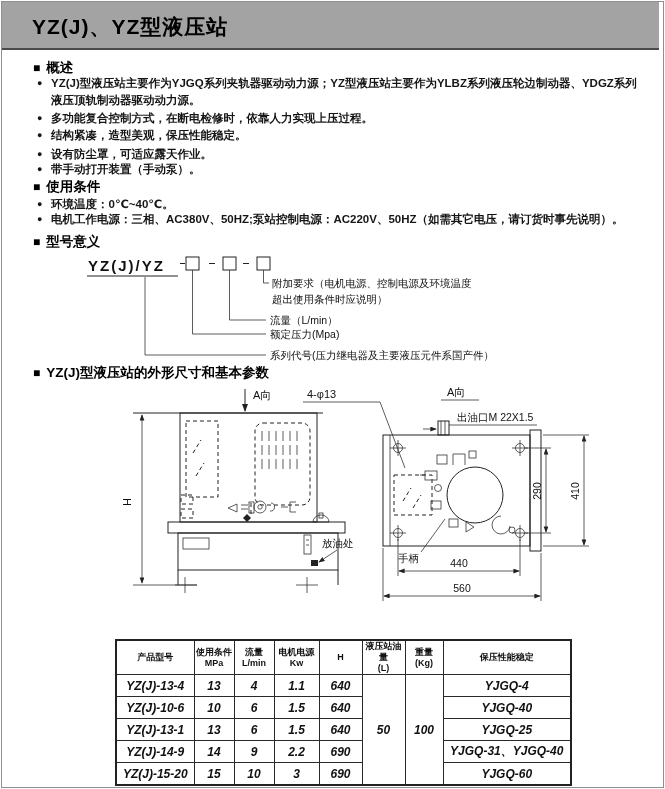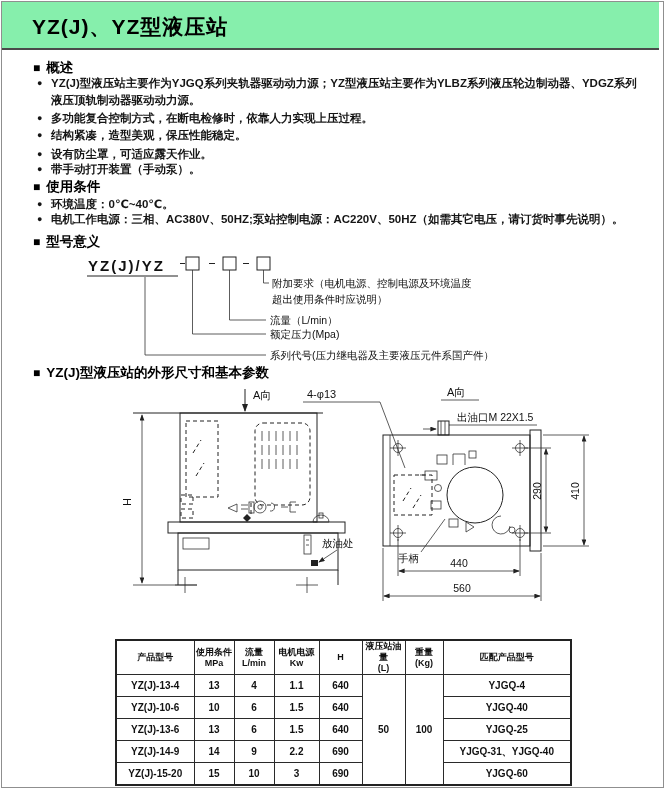--- a/index.html
+++ b/index.html
@@ -4,21 +4,21 @@
 <style>
   html,body{margin:0;padding:0;}
   body{
     width:665px;height:789px;position:relative;background:#ffffff;
     font-family:"Liberation Sans","DejaVu Sans",sans-serif;color:#111;
     overflow:hidden;
   }
   .page-border{position:absolute;inset:1px;border:1px solid #8f8f8f;pointer-events:none;}
   .header-band{
     position:absolute;top:2px;left:2px;right:6px;height:46px;
-    background:#86efac;border-bottom:2px solid #4a4a4a;
+    background:#a3a3a3;border-bottom:2px solid #4a4a4a;
   }
   .page-title{
     position:absolute;left:30px;top:11px;font-size:21px;font-weight:bold;
     letter-spacing:1px;color:#000;
   }
   .sec-heading{
     position:absolute;left:33px;display:flex;align-items:center;gap:6px;
     font-size:13.5px;font-weight:bold;color:#000;white-space:nowrap;
   }
   .sec-heading .sq{font-size:12px;line-height:1;}
@@ -34,21 +34,21 @@
   .cad-dash{stroke:#222;fill:none;stroke-width:1;stroke-dasharray:4 3;}
   .spec-table{
     position:absolute;left:115px;top:639px;width:455px;border-collapse:collapse;
     table-layout:fixed;border:2px solid #222;
   }
   .spec-table th,.spec-table td{
     border:1px solid #2a2a2a;text-align:center;vertical-align:middle;
     padding:0;font-weight:bold;color:#111;
   }
   .spec-table th{font-size:9px;line-height:11px;height:26px;}
-  .spec-table td{font-size:10px;height:21px;}
+  .spec-table td{font-size:12px;height:21px;font-style:italic;}
 </style>
 </head>
 <body>
 
 <div class="page-border"></div>
 
 <div class="header-band">
   <div class="page-title">YZ(J)、YZ型液压站</div>
 </div>
 
@@ -323,21 +323,21 @@
         </th>
       <th>
           <div>液压站油量</div>
           <div>(L)</div>
         </th>
       <th>
           <div>重量</div>
           <div>(Kg)</div>
         </th>
       <th>
-          <div>匹配产品型号</div>
+          <div>保压性能稳定</div>
           <div></div>
         </th>
     </tr>
   </thead>
   <tbody>
     <tr>
       <td>YZ(J)-13-4</td>
       <td>13</td>
       <td>4</td>
       <td>1.1</td>
@@ -348,21 +348,21 @@
     </tr>
     <tr>
       <td>YZ(J)-10-6</td>
       <td>10</td>
       <td>6</td>
       <td>1.5</td>
       <td>640</td>
       <td>YJGQ-40</td>
     </tr>
     <tr>
-      <td>YZ(J)-13-6</td>
+      <td>YZ(J)-13-1</td>
       <td>13</td>
       <td>6</td>
       <td>1.5</td>
       <td>640</td>
       <td>YJGQ-25</td>
     </tr>
     <tr>
       <td>YZ(J)-14-9</td>
       <td>14</td>
       <td>9</td>

